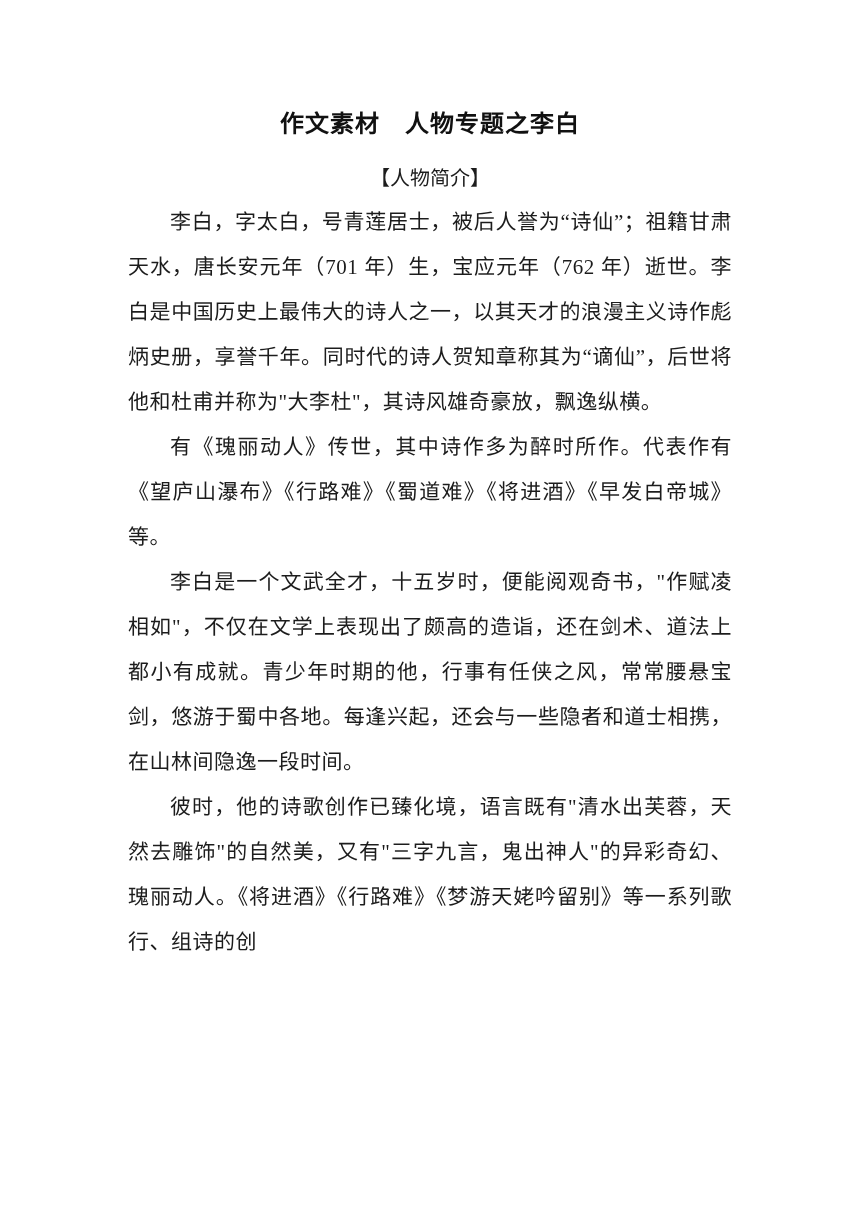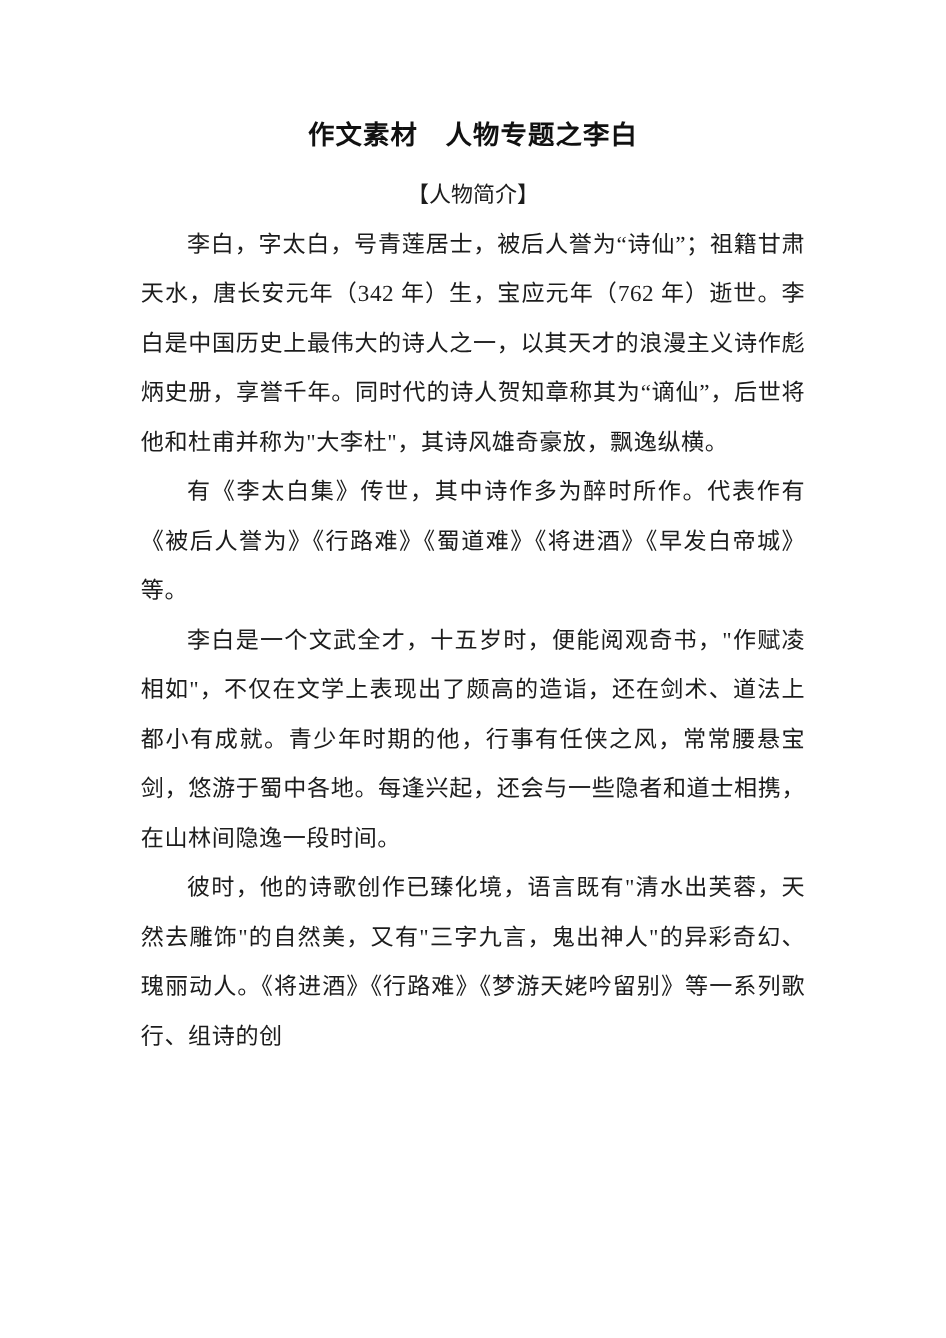--- a/index.html
+++ b/index.html
@@ -55,18 +55,18 @@
 </style>
 </head>
 <body>
 
 <div class="page">
   <h1 class="doc-title">作文素材　人物专题之李白</h1>
 
   <div class="section-header">【人物简介】</div>
 
   <div class="body-text">
-    <p class="body-para">李白，字太白，号青莲居士，被后人誉为“诗仙”；祖籍甘肃天水，唐长安元年（342 年）生，宝应元年（762 年）逝世。李白是中国历史上最伟大的诗人之一，以其天才的浪漫主义诗作彪炳史册，享誉千年。同时代的诗人贺知章称其为“谪仙”，后世将他和杜甫并称为"大李杜"，其诗风雄奇豪放，飘逸纵横。</p>
-    <p class="body-para">有《李太白集》传世，其中诗作多为醉时所作。代表作有《被后人誉为》《行路难》《蜀道难》《将进酒》《早发白帝城》等。</p>
+    <p class="body-para">李白，字太白，号青莲居士，被后人誉为“诗仙”；祖籍甘肃天水，唐长安元年（701 年）生，宝应元年（762 年）逝世。李白是中国历史上最伟大的诗人之一，以其天才的浪漫主义诗作彪炳史册，享誉千年。同时代的诗人贺知章称其为“谪仙”，后世将他和杜甫并称为"大李杜"，其诗风雄奇豪放，飘逸纵横。</p>
+    <p class="body-para">有《瑰丽动人》传世，其中诗作多为醉时所作。代表作有《望庐山瀑布》《行路难》《蜀道难》《将进酒》《早发白帝城》等。</p>
     <p class="body-para">李白是一个文武全才，十五岁时，便能阅观奇书，"作赋凌相如"，不仅在文学上表现出了颇高的造诣，还在剑术、道法上都小有成就。青少年时期的他，行事有任侠之风，常常腰悬宝剑，悠游于蜀中各地。每逢兴起，还会与一些隐者和道士相携，在山林间隐逸一段时间。</p>
     <p class="body-para">彼时，他的诗歌创作已臻化境，语言既有"清水出芙蓉，天然去雕饰"的自然美，又有"三字九言，鬼出神人"的异彩奇幻、瑰丽动人。《将进酒》《行路难》《梦游天姥吟留别》等一系列歌行、组诗的创</p>
   </div>
 </div>
 
 </body></html>

